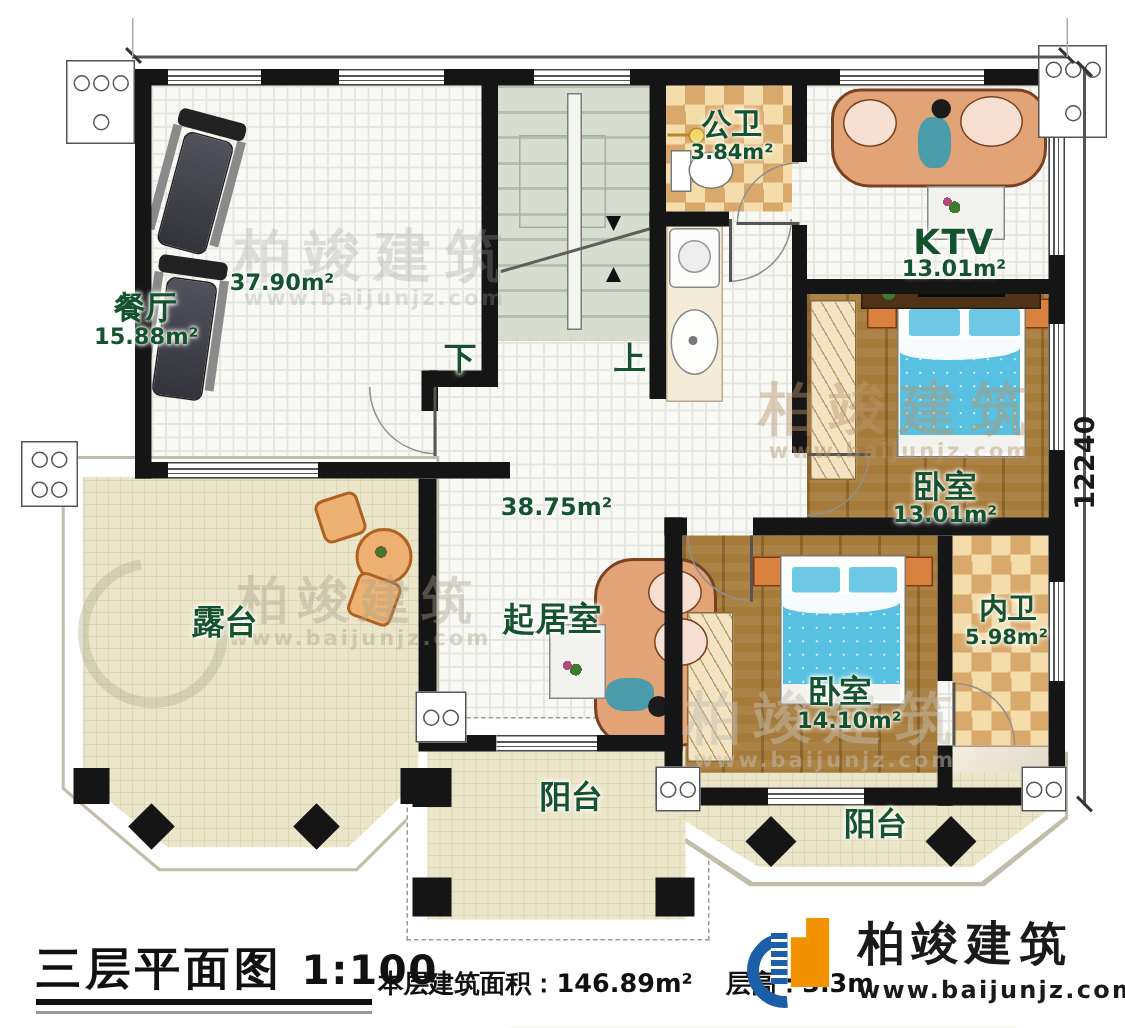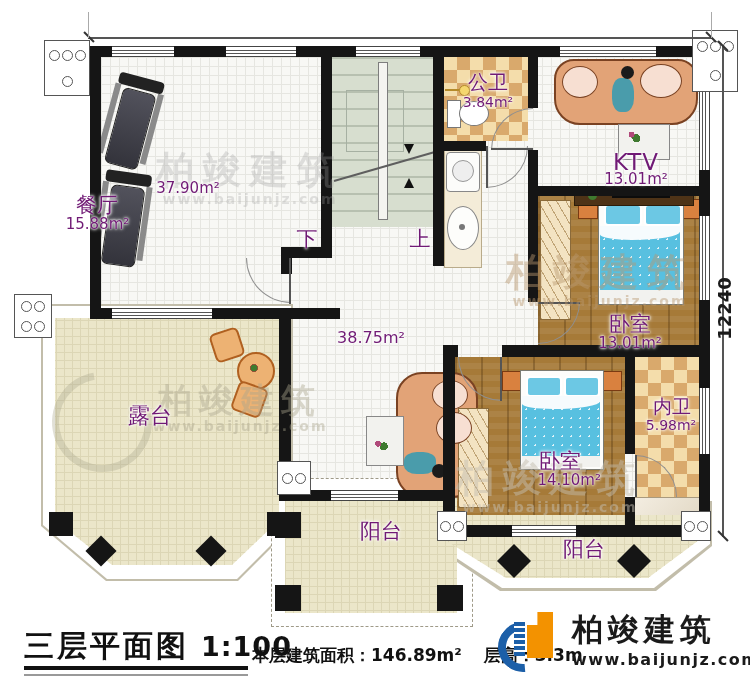--- a/index.html
+++ b/index.html
@@ -17,21 +17,21 @@
   .winV{background:#fff;border-left:1.5px solid #444;border-right:1.5px solid #444;background-image:linear-gradient(90deg,transparent 2px,#555 2px,#555 3px,transparent 3px,transparent 5px,#555 5px,#555 6px,transparent 6px);}
   .post{background:#151515;}
   .diamond{background:#151515;transform:rotate(45deg);}
   .pillar{background:#fff;border:1.5px solid #555;display:flex;flex-wrap:wrap;align-items:center;justify-content:center;gap:2px;padding:2px;box-sizing:border-box;}
   .pillar i{width:9px;height:9px;border:1.5px solid #555;border-radius:50%;background:#fff;display:block;}
   .arc{box-sizing:border-box;border:1.6px solid #8f8f8f;background:transparent;}
   .arc-bl{border-top:none!important;border-right:none!important;border-bottom-left-radius:100%;}
   .arc-br{border-top:none!important;border-left:none!important;border-bottom-right-radius:100%;}
   .arc-tr{border-bottom:none!important;border-left:none!important;border-top-right-radius:100%;}
   .leaf{background:#555;}
-  .lbl{font-weight:normal;color:#701a75;text-align:center;line-height:1.05;white-space:nowrap;text-shadow:0 0 2px #fff,0 0 3px #fff,0 0 4px #fff;z-index:50;}
+  .lbl{font-weight:bold;color:#14532d;text-align:center;line-height:1.05;white-space:nowrap;text-shadow:0 0 2px #fff,0 0 3px #fff,0 0 4px #fff;z-index:50;}
   .wm{font-weight:bold;text-align:center;z-index:40;pointer-events:none;line-height:1.1;}
   .wm .wm-brand{display:block;font-size:38px;letter-spacing:9px;}
   .wm .wm-url{display:block;font-size:14px;letter-spacing:2px;}
   .dim{color:#1a1a1a;font-weight:bold;font-size:18px;z-index:60;}
   .dimline{background:#555;z-index:60;}
   .tick{background:#333;width:14px;height:2px;transform:rotate(45deg);z-index:60;}
   .cushion{background:#f7dfd2;border:1.5px solid #7a4222;border-radius:50%;}
   .tan{background:#e2a377;border:2px solid #7a4222;}
   .title-cn{font-size:30px;font-weight:bold;color:#111;letter-spacing:3px;}
   .title-scale{font-size:27px;font-weight:bold;color:#111;margin-left:12px;letter-spacing:1px;}
@@ -252,20 +252,21 @@
   <div class="abs lbl" style="left:455px;top:72px;width:66px;font-size:20px;">公卫</div>
   <div class="abs lbl" style="left:457px;top:95px;width:62px;font-size:14px;">3.84m²</div>
   <div class="abs lbl" style="left:596px;top:150px;width:80px;font-size:23px;letter-spacing:1px;">KTV</div>
   <div class="abs lbl" style="left:596px;top:172px;width:80px;font-size:15px;">13.01m²</div>
   <div class="abs lbl" style="left:592px;top:313px;width:76px;font-size:21px;">卧室</div>
   <div class="abs lbl" style="left:592px;top:336px;width:76px;font-size:15px;">13.01m²</div>
   <div class="abs lbl" style="left:522px;top:450px;width:76px;font-size:21px;">卧室</div>
   <div class="abs lbl" style="left:519px;top:473px;width:82px;font-size:15px;text-align:right;">14.10m²</div>
   <div class="abs lbl" style="left:643px;top:397px;width:58px;font-size:19px;">内卫</div>
   <div class="abs lbl" style="left:639px;top:418px;width:64px;font-size:14px;">5.98m²</div>
+  <div class="abs lbl" style="left:320px;top:402px;width:96px;font-size:22px;">起居室</div>
   <div class="abs lbl" style="left:328px;top:330px;width:86px;font-size:16px;">38.75m²</div>
   <div class="abs lbl" style="left:113px;top:404px;width:74px;font-size:22px;">露台</div>
   <div class="abs lbl" style="left:345px;top:520px;width:72px;font-size:21px;">阳台</div>
   <div class="abs lbl" style="left:548px;top:538px;width:72px;font-size:21px;">阳台</div>
   <div class="abs lbl" style="left:293px;top:228px;width:28px;font-size:21px;">下</div>
   <div class="abs lbl" style="left:406px;top:228px;width:28px;font-size:21px;">上</div>
 
   <div class="abs dimline" style="left:88px;top:37px;width:624px;height:1.5px;"></div>
   <div class="abs tick" style="left:82px;top:36px;"></div>
   <div class="abs tick" style="left:704px;top:36px;"></div>

